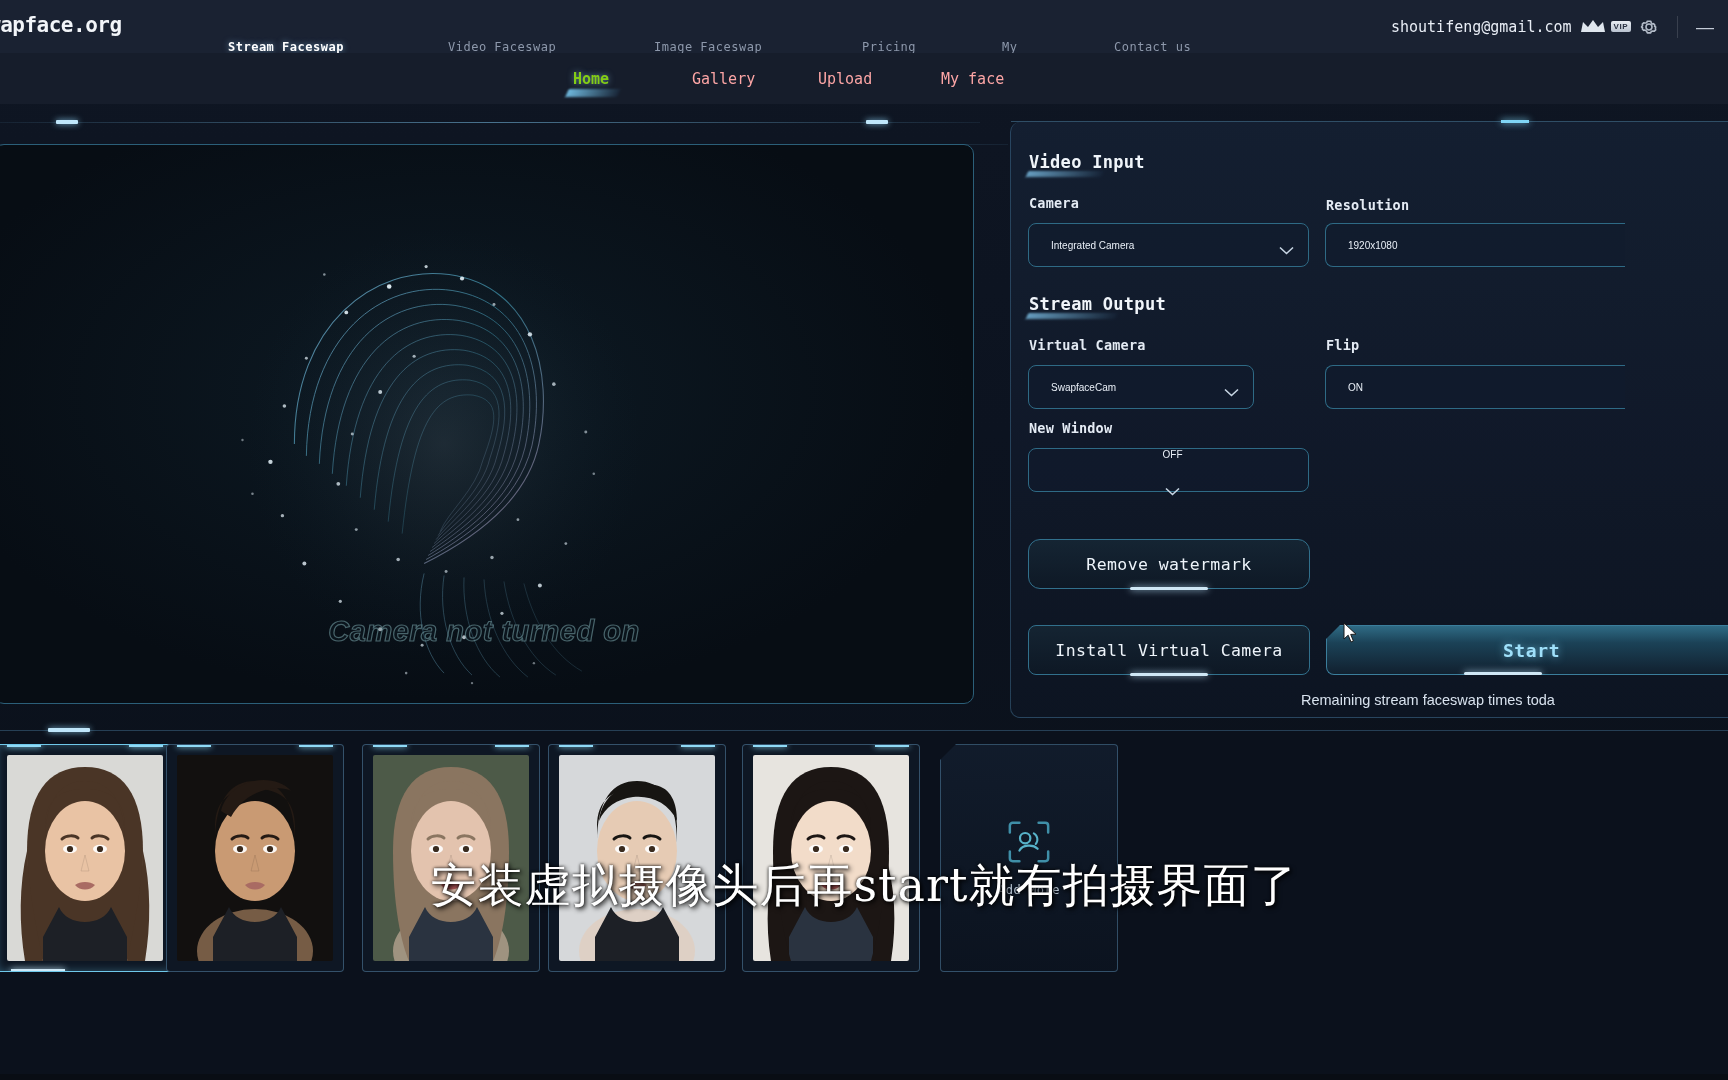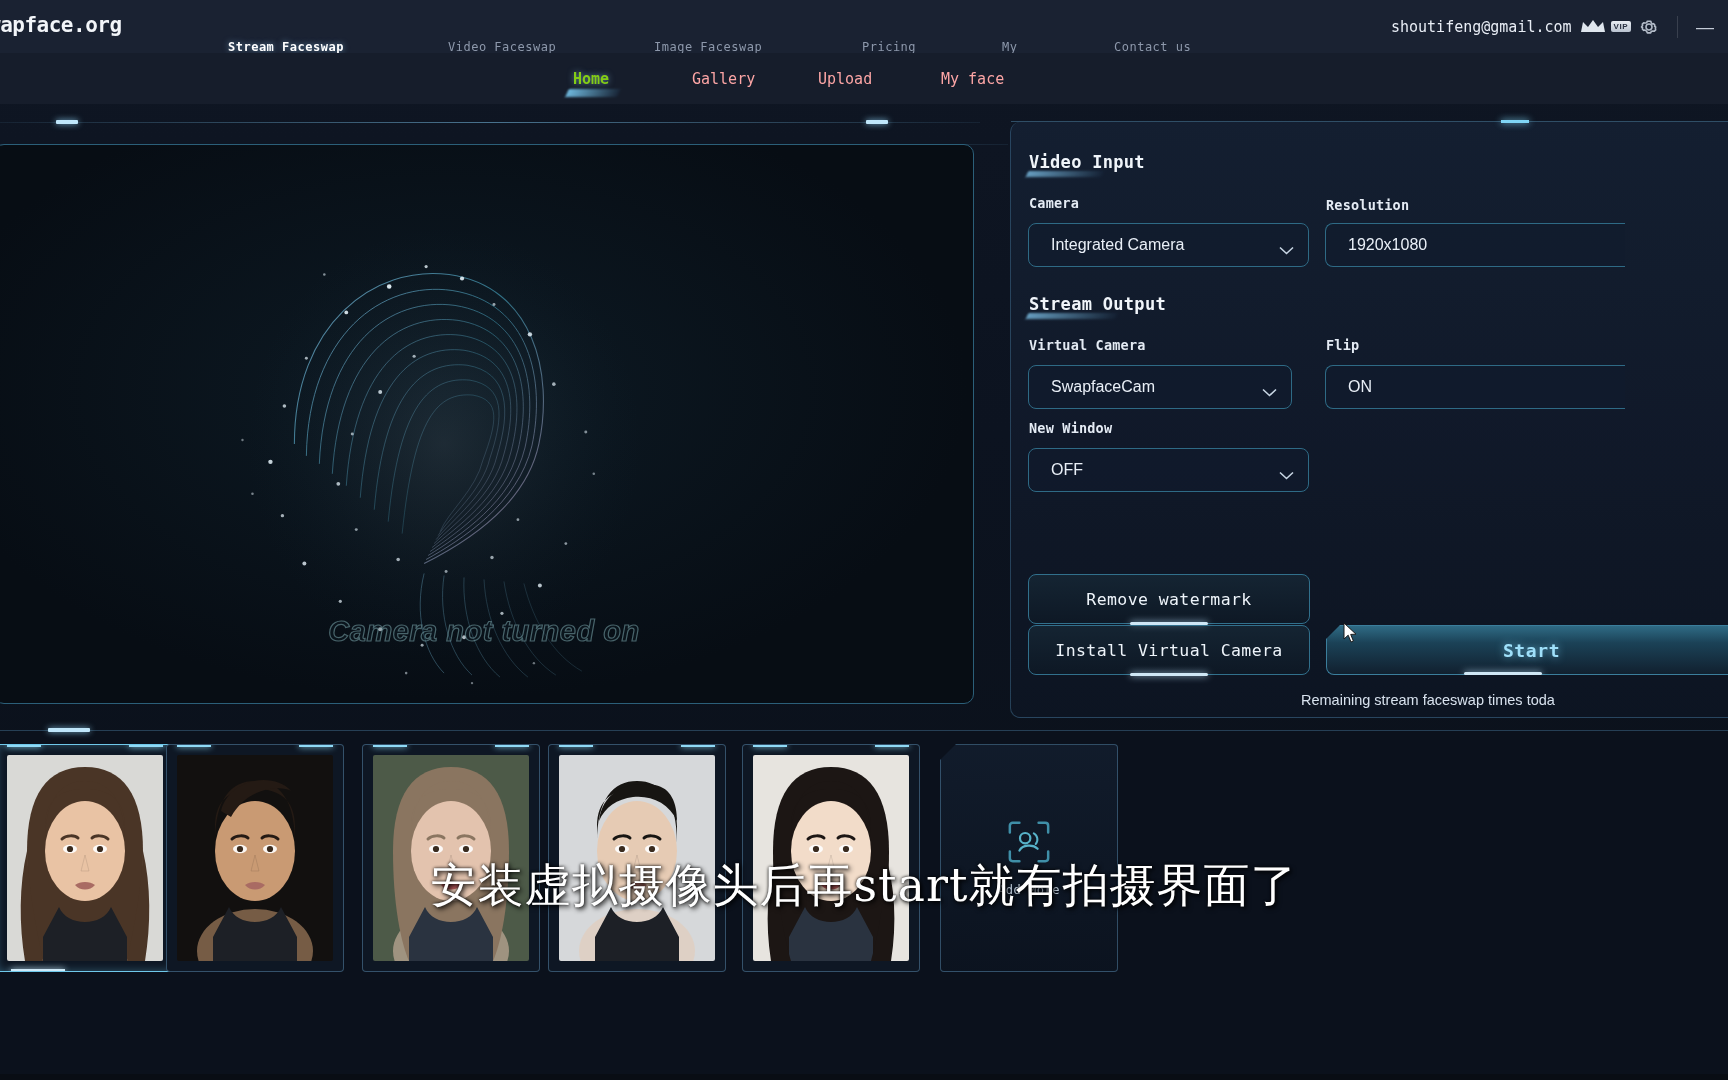--- a/index.html
+++ b/index.html
@@ -135,21 +135,21 @@
 
   .sel {
     position:absolute; height: 44px;
     border: 1px solid #2e6a85;
     border-radius: 8px;
     background: rgba(16,28,45,.55);
     display:flex; align-items:center; justify-content:space-between;
     padding: 0 14px 0 22px;
     cursor:pointer;
   }
-  .sel .val { font-size: 16px; color:#e9eff7; font-family:"Liberation Sans", sans-serif; }
+  .sel .val { font-size: 10px; color:#e9eff7; font-family:"Liberation Sans", sans-serif; }
   .chev { width:15px; height:9px; flex:0 0 auto; }
 
   .btn-outline {
     position:absolute; height: 50px; width: 282px;
     border:1px solid #31708c; border-radius:8px;
     background: linear-gradient(180deg, rgba(26,48,62,.55), rgba(14,26,38,.6));
     display:flex; align-items:center; justify-content:center;
     font-family:"DejaVu Sans Mono", monospace;
     font-size: 16.5px; color:#eef4fa; letter-spacing:.4px; cursor:pointer;
   }
@@ -369,45 +369,45 @@
     </div>
 
     <div class="fld-label" style="left:315px; top:75px;">Resolution</div>
     <div class="sel" style="left:314px; top:101px; width:300px; border-right:none; border-radius:8px 0 0 8px;">
       <span class="val">1920x1080</span>
     </div>
 
     <div class="sect-title" style="left:18px; top:172px;">Stream Output</div>
 
     <div class="fld-label" style="left:18px; top:215px;">Virtual Camera</div>
-    <div class="sel" style="left:17px; top:243px; width:264px;">
+    <div class="sel" style="left:17px; top:243px; width:226px;">
       <span class="val">SwapfaceCam</span>
       <span class="chev">
         <svg viewBox="0 0 15 9" width="15" height="9">
             <path d="M1 1.5 L7.5 7.5 L14 1.5" fill="none" stroke="#c7d5e3" stroke-width="1.6"></path>
           </svg>
       </span>
     </div>
 
     <div class="fld-label" style="left:315px; top:215px;">Flip</div>
     <div class="sel" style="left:314px; top:243px; width:300px; border-right:none; border-radius:8px 0 0 8px;">
       <span class="val">ON</span>
     </div>
 
     <div class="fld-label" style="left:18px; top:298px;">New Window</div>
-    <div class="sel" style="left:17px; top:326px; width:281px;">
+    <div class="sel" style="left:17px; top:326px; width:281px;flex-direction:column;">
       <span class="val">OFF</span>
       <span class="chev">
         <svg viewBox="0 0 15 9" width="15" height="9">
             <path d="M1 1.5 L7.5 7.5 L14 1.5" fill="none" stroke="#c7d5e3" stroke-width="1.6"></path>
           </svg>
       </span>
     </div>
 
-    <div class="btn-outline" style="left:17px; top:452px;">Remove watermark</div>
+    <div class="btn-outline" style="left:17px; top:417px;border-radius:12px;">Remove watermark</div>
     <div class="btn-outline" style="left:17px; top:503px;">Install Virtual Camera</div>
 
     <div class="btn-start" style="left:315px; top:503px;">Start</div>
 
     <div class="remain" style="left:290px; top:570px;">Remaining stream faceswap times toda</div>
 
     <span class="cursor-arrow" style="left:332px; top:500px;">
       <svg viewBox="0 0 16 22" width="16" height="22">
         <path d="M1 1 L1 17 L5.2 13.2 L8 20 L10.4 19 L7.7 12.4 L13 12.2 Z" fill="#ffffff" stroke="#1a1a1a" stroke-width="1"></path>
       </svg>

